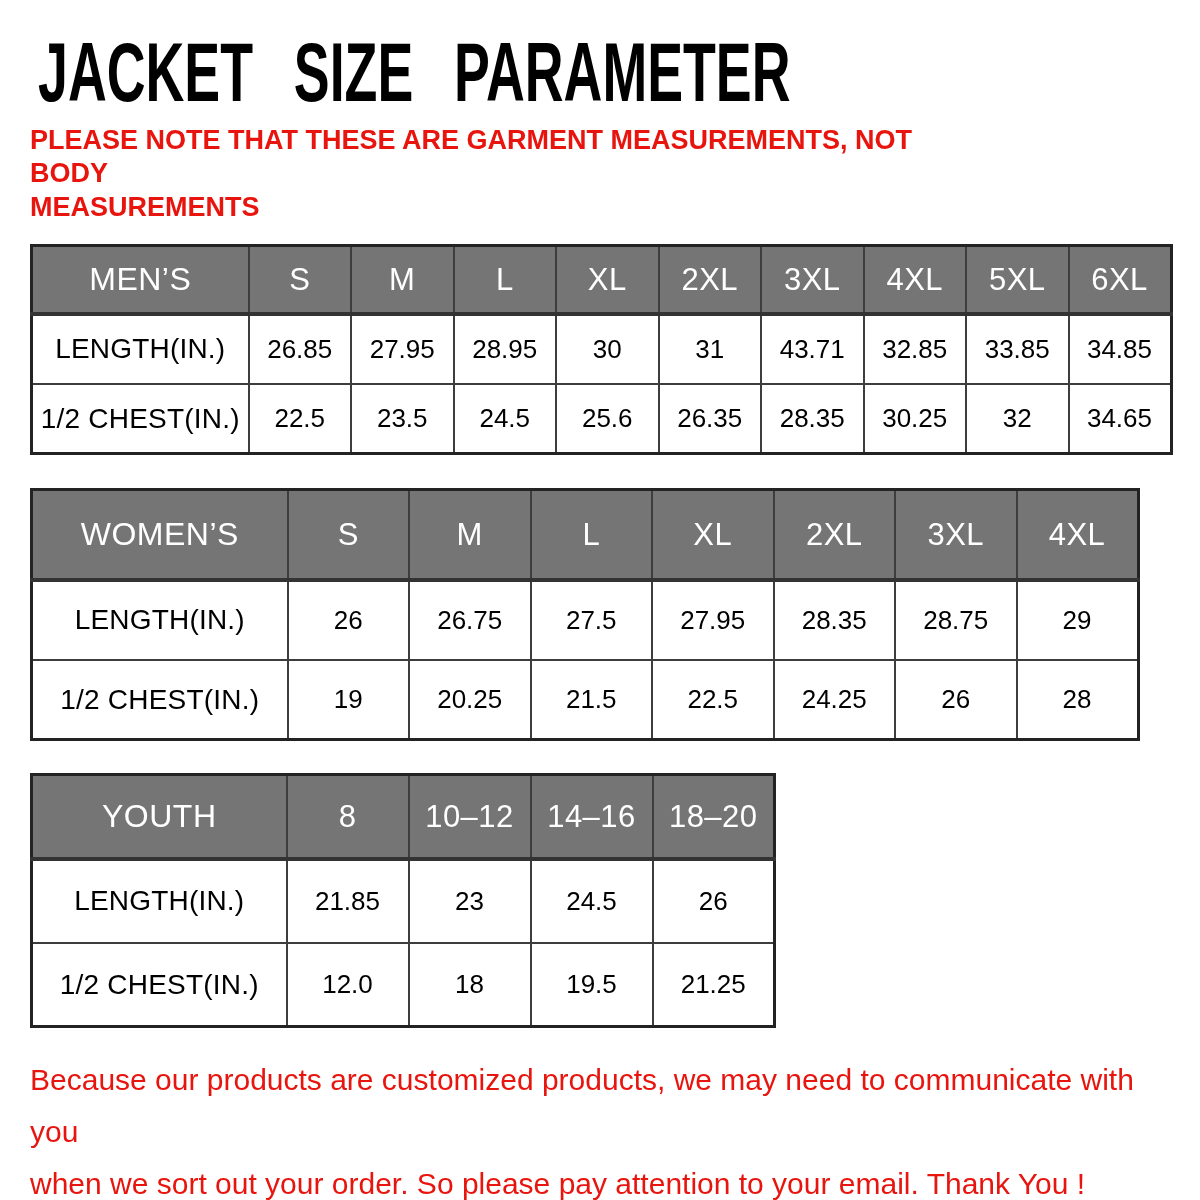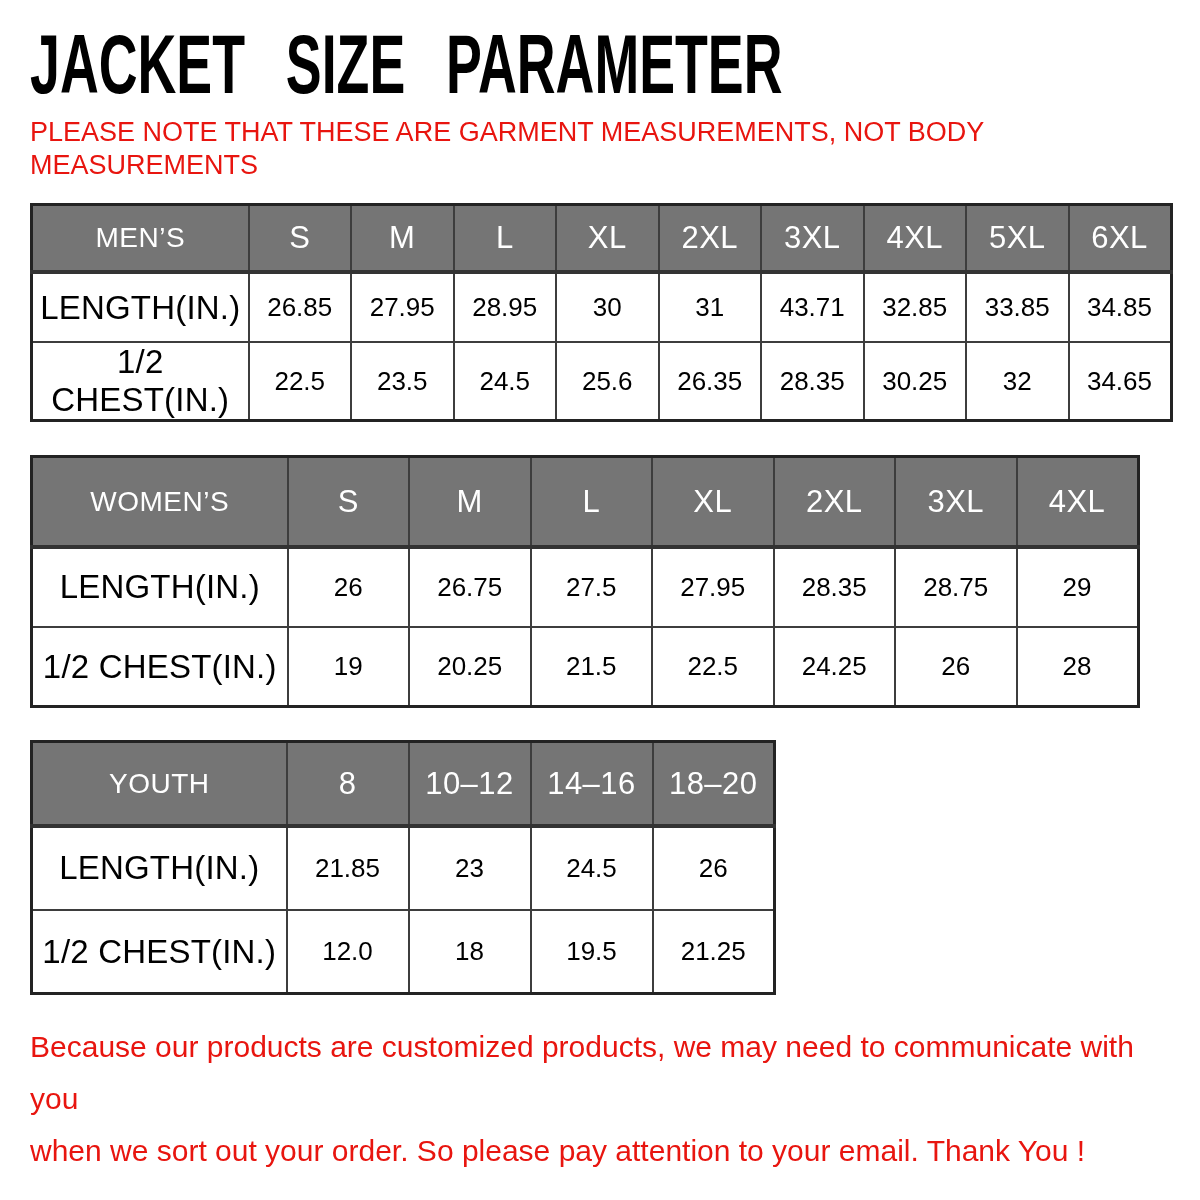--- a/index.html
+++ b/index.html
@@ -11,54 +11,54 @@
   *{box-sizing:border-box;}
   html,body{margin:0;padding:0;}
   body{
     width:1200px;height:1200px;background:#ffffff;
     font-family:"Liberation Sans", sans-serif;color:#000;
     overflow:hidden;
   }
   .content{padding:26px 30px 0 30px;}
 
   
-  .title{margin:0;height:76px;white-space:nowrap;}
+  .title{margin:8px;height:76px;white-space:nowrap;}
   .title-inner{
     display:inline-block;
     font-size:84px;font-weight:700;line-height:0.92;
     letter-spacing:0px;word-spacing:0.48em;
     transform:scale(0.64,1.0);transform-origin:0 18%;
     color:#000;
   }
 
   
   .note{
     color:var(--red);
-    font-size:27px;line-height:1.24;font-weight:400;
+    font-size:27px;line-height:1.24;font-weight:700;
     margin:14px 0 0 0;max-width:960px;
   }
 
   
   table.size-table{
     border-collapse:collapse;table-layout:fixed;
     border:3px solid var(--line-dark);
   }
   .size-table th,.size-table td{
     border:2px solid var(--line);
     text-align:center;vertical-align:middle;padding:0 4px;
     overflow:hidden;
   }
   .size-table th{
     background:var(--hdr-gray);color:#fff;
     font-size:31px;font-weight:400;letter-spacing:0.5px;
     border-bottom:4px solid #333;
   }
-  .size-table th.table-title{font-size:28px;}
+  .size-table th.table-title{font-size:32px;}
   .size-table td{font-size:26px;}
-  .size-table td.label{font-size:33px;letter-spacing:0.2px;}
+  .size-table td.label{font-size:28px;letter-spacing:0.2px;}
 
   .t-mens{width:1140px;margin-top:20px;}
   .t-mens th{height:68px;}
   .t-mens td{height:70px;}
 
   .t-womens{width:1107px;margin-top:33px;}
   .t-womens th{height:90px;margin-top:31px;}
   .t-womens td{height:80px;}
 
   .t-youth{width:743px;margin-top:32px;}

